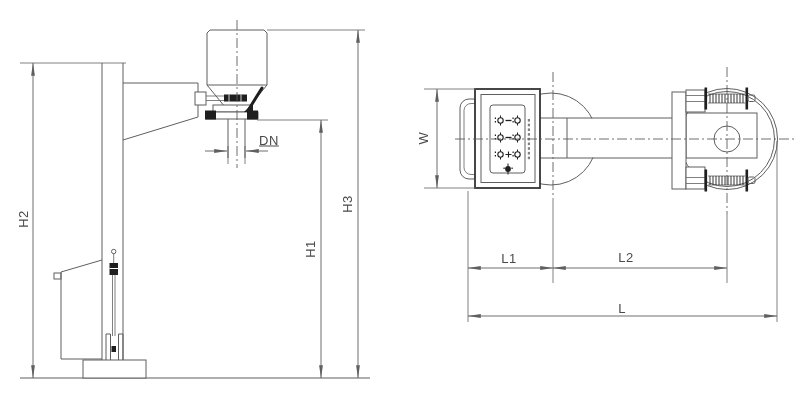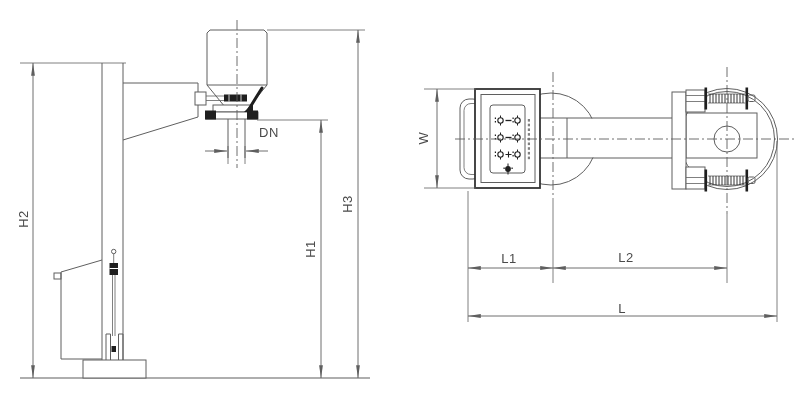--- a/index.html
+++ b/index.html
@@ -249,19 +249,19 @@
 
     <line class="dim" x1="553" y1="268" x2="727" y2="268" marker-start="url(#arr)" marker-end="url(#arr)"></line>
 
     <line class="dim" x1="468" y1="316" x2="777" y2="316" marker-start="url(#arr)" marker-end="url(#arr)"></line>
   </g>
 </svg>
 
 <span class="lbl rot" style="left:23px;  top:219px;">H2</span>
 <span class="lbl rot" style="left:310px; top:249px;">H1</span>
 <span class="lbl rot" style="left:347px; top:204px;">H3</span>
-<span class="lbl" style="left:269px; top:132px;">DN</span>
+<span class="lbl" style="left:269px; top:140px;text-decoration:underline;">DN</span>
 <span class="lbl rot" style="left:423px; top:138px;">W</span>
 <span class="lbl" style="left:509px; top:258px;">L1</span>
 <span class="lbl" style="left:626px; top:257px;">L2</span>
 <span class="lbl" style="left:622px; top:308px;">L</span>
 
 </div>
 
 </body></html>

